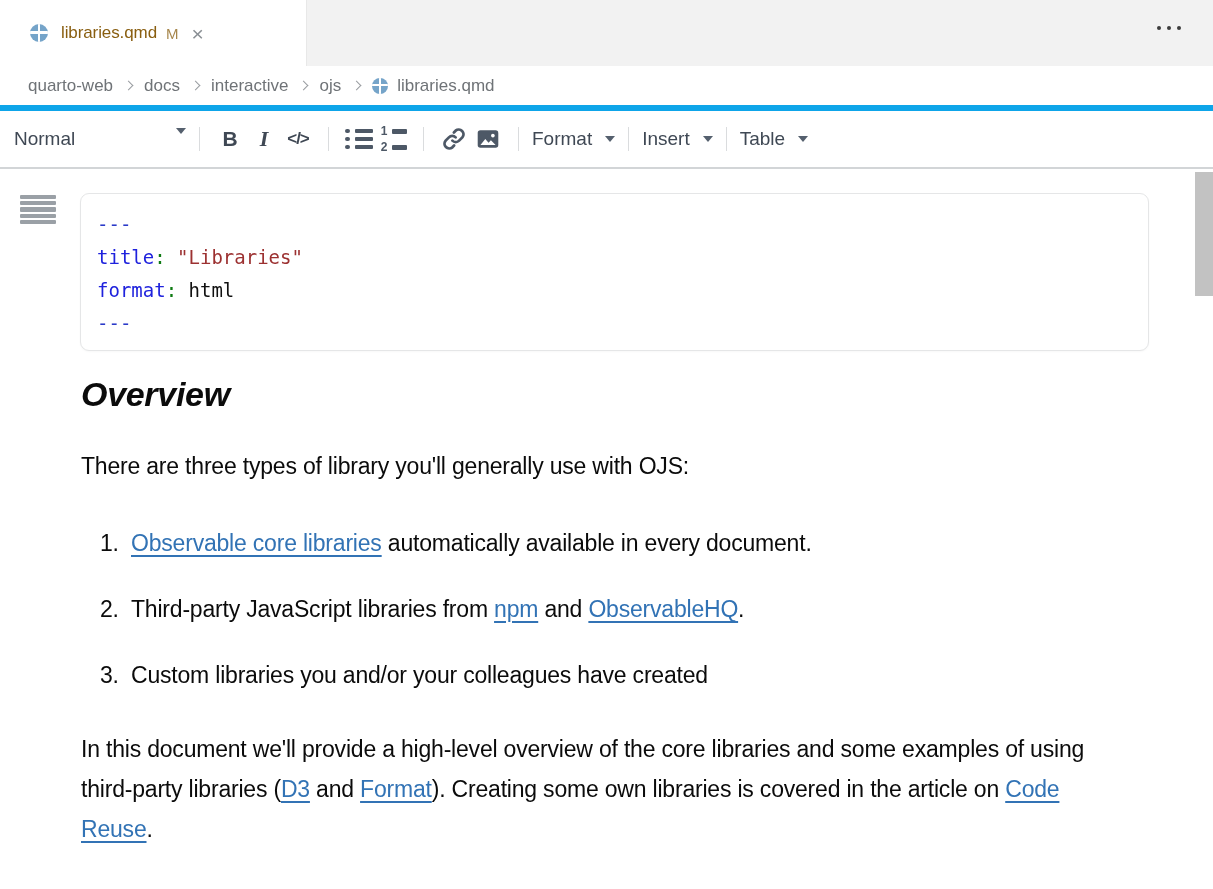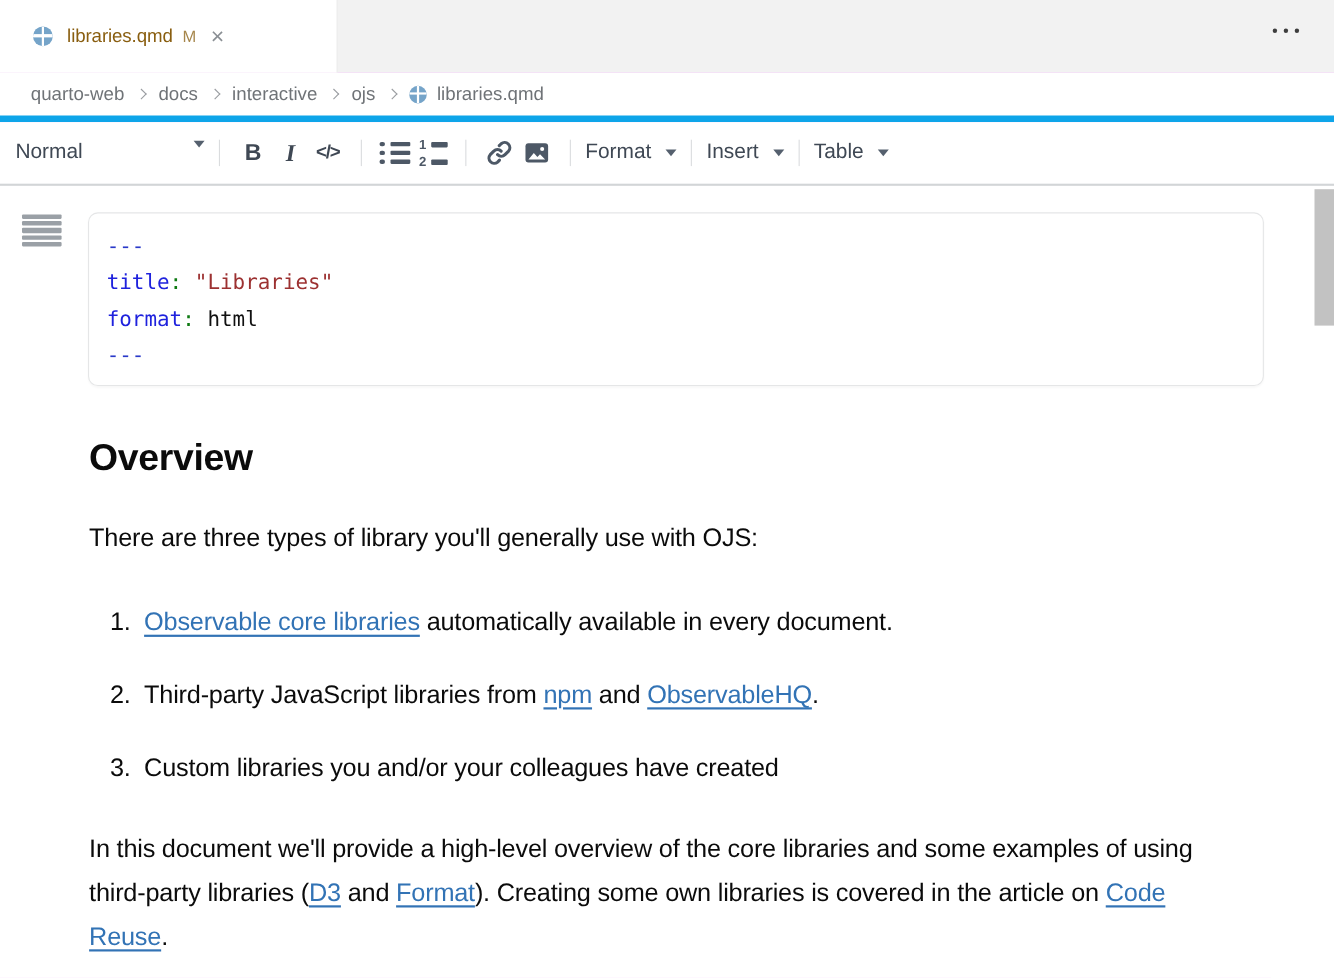--- a/index.html
+++ b/index.html
@@ -1,18 +1,18 @@
 <!DOCTYPE html>
 <html><head>
 <meta charset="utf-8">
 <style>
   * { margin:0; padding:0; box-sizing:border-box; }
   html,body { width:1213px; height:889px; background:#fff; }
   body { font-family:"Liberation Sans", sans-serif; }
-  .app { width:1213px; height:889px; display:flex; flex-direction:column; overflow:hidden; background:#f0abfc; }
+  .app { width:1213px; height:889px; display:flex; flex-direction:column; overflow:hidden; background:#84cc16; }
 
   
   .tabbar { height:66px; background:#f2f2f2; display:flex; align-items:stretch; flex:0 0 auto; position:relative; }
   .tab { width:307px; background:#ffffff; display:flex; align-items:center; padding-left:30px; border-right:1px solid #e8e8e8; cursor:pointer; }
   .quarto-icon { width:18px; height:18px; border-radius:50%; position:relative; flex:0 0 auto; overflow:hidden; }
   .quarto-icon::before { content:""; position:absolute; left:0; right:0; top:41%; height:12%; background:#fff; }
   .quarto-icon::after  { content:""; position:absolute; top:0; bottom:0; left:43%; width:12%; background:#fff; }
   .tab-title { margin-left:13px; font-size:17px; color:#895e10; letter-spacing:-0.1px; }
   .tab-badge { margin-left:9px; font-size:15px; color:#895e10; opacity:0.75; font-weight:400; }
   .tab-close { margin-left:13px; font-size:21px; color:#8a8f94; line-height:1; cursor:pointer; }
@@ -55,21 +55,21 @@
 
   .yaml-block { margin:24px 64px 0 80px; border:1px solid #e5e6e7; border-radius:9px; padding:14px 16px 10px 16px; background:#fff; box-shadow:0 1px 2px rgba(0,0,0,0.03); font-family:"DejaVu Sans Mono", monospace; font-size:19px; line-height:33px; cursor:text; }
   .tok-delim { color:#2a39c9; }
   .tok-key { color:#1f22dd; }
   .tok-colon { color:#0e7a12; }
   .tok-val { margin-left:1ch; }
   .tok-string { color:#9c3131; }
   .tok-plain { color:#111; }
 
   .doc { padding:0 110px 0 81px; color:#0b0b0b; }
-  .doc-h1 { margin-top:46px; font-size:34px; font-weight:700; letter-spacing:-0.3px; color:#0b0b0b; cursor:text; }
+  .doc-h1 { margin-top:24px; font-size:34px; font-weight:700; letter-spacing:-0.3px; color:#0b0b0b; cursor:text;font-style:italic; }
   .doc-p { font-size:23px; line-height:40px; letter-spacing:-0.2px; cursor:text; max-width:1012px; }
   .doc-p.intro { margin-top:32px; }
   .doc-p.outro { margin-top:37px; }
   .doc-ol { margin-top:41px; list-style:none; }
   .doc-li { display:flex; font-size:23px; line-height:33px; letter-spacing:-0.2px; margin-bottom:33px; cursor:text; }
   .li-marker { width:31px; margin-left:19px; flex:0 0 auto; }
   .doc-link { color:#3273b5; text-decoration-thickness:1.5px; text-underline-offset:4px; cursor:pointer; }
 
   svg.tb-svg { display:block; }
 </style>

